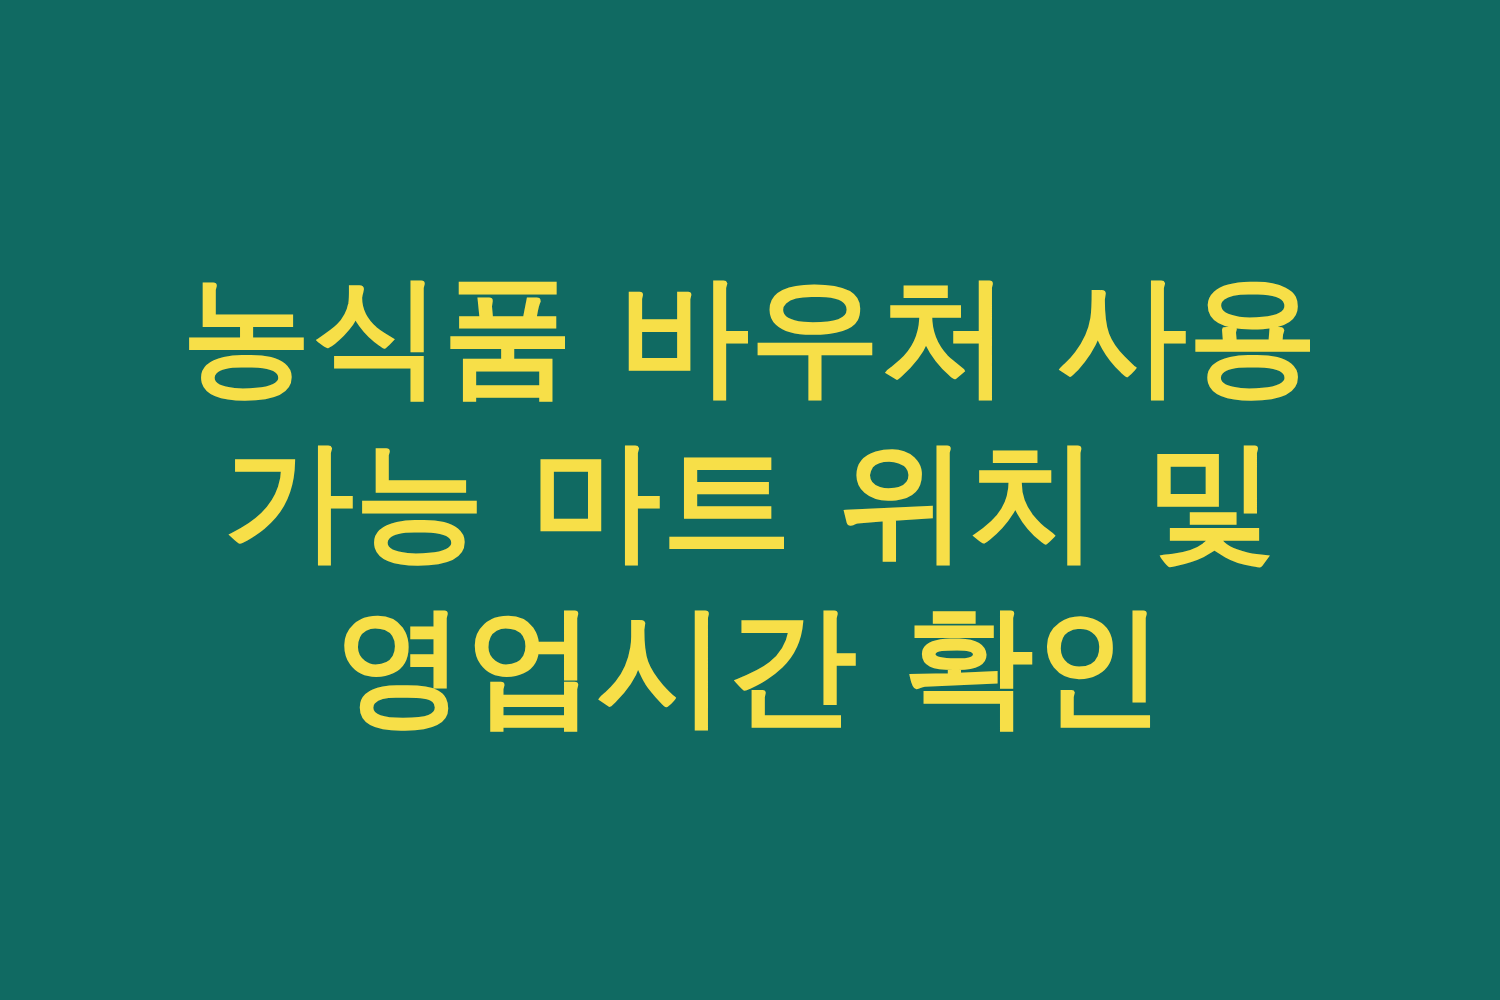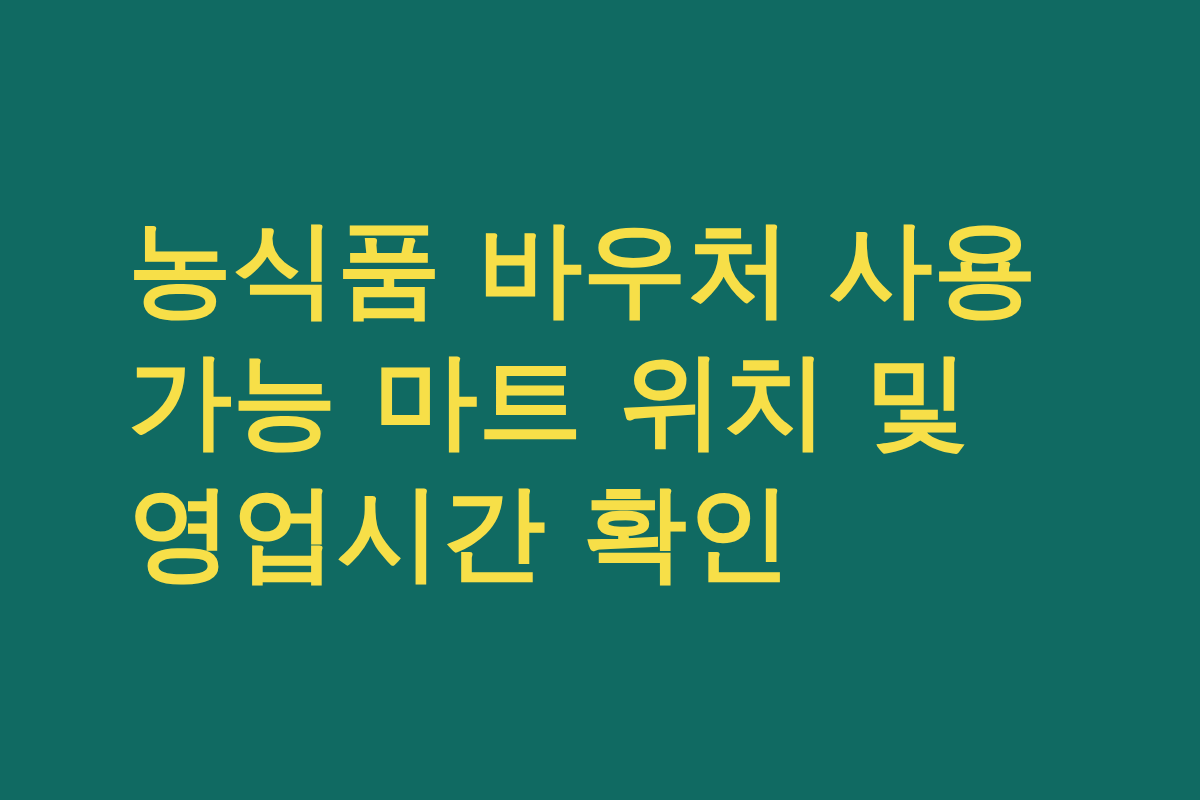--- a/index.html
+++ b/index.html
@@ -31,20 +31,21 @@
     width: 100%;
     padding: 0 118px;
     display: flex;
     align-items: center;
     justify-content: center;
   }
 
   .headline {
     margin: 10px;
     width: 100%;
+    text-align: center;
     color: #f7df48;
     font-family: "DejaVu Sans", "Liberation Sans", sans-serif;
     font-weight: 700;
     font-size: 104px;
     line-height: 1.27;
     letter-spacing: 0.5px;
     word-break: keep-all;
     overflow-wrap: break-word;
     text-rendering: geometricPrecision;
     -webkit-font-smoothing: antialiased;

